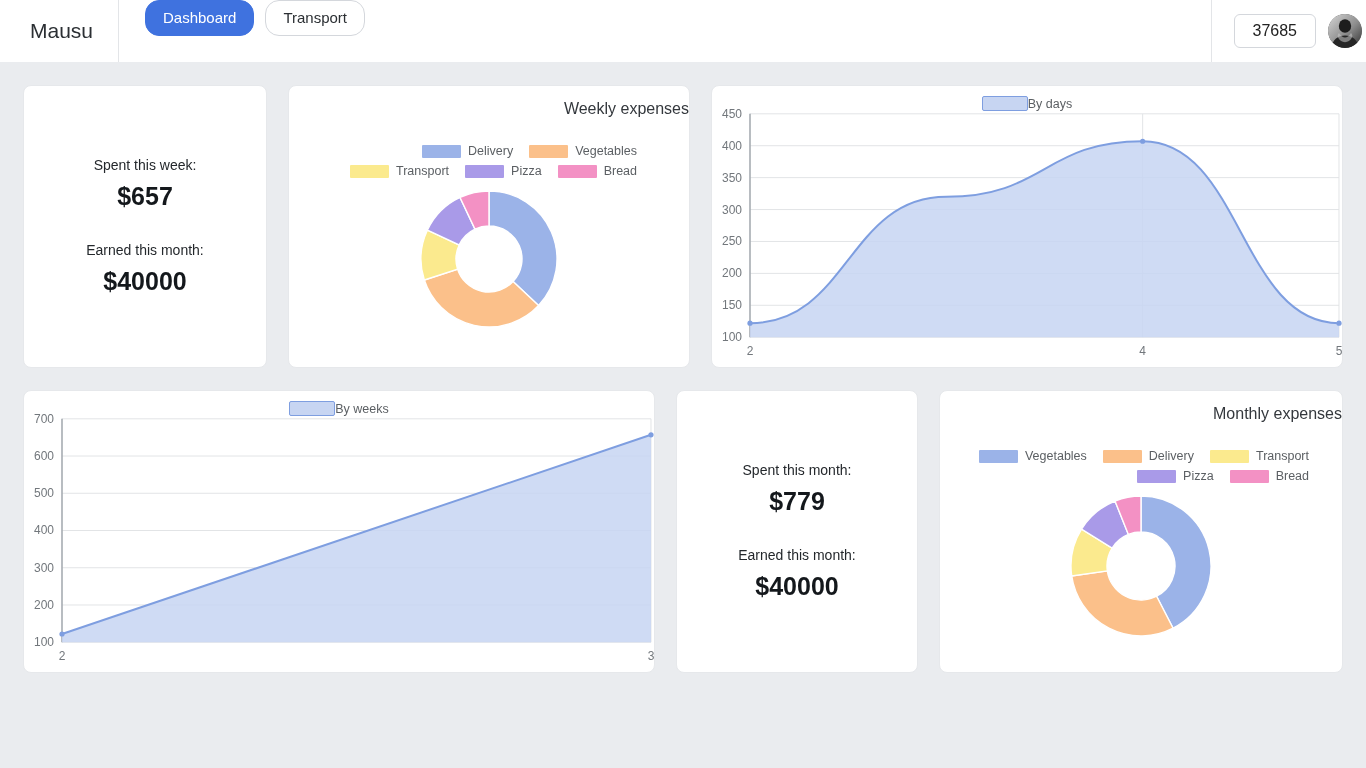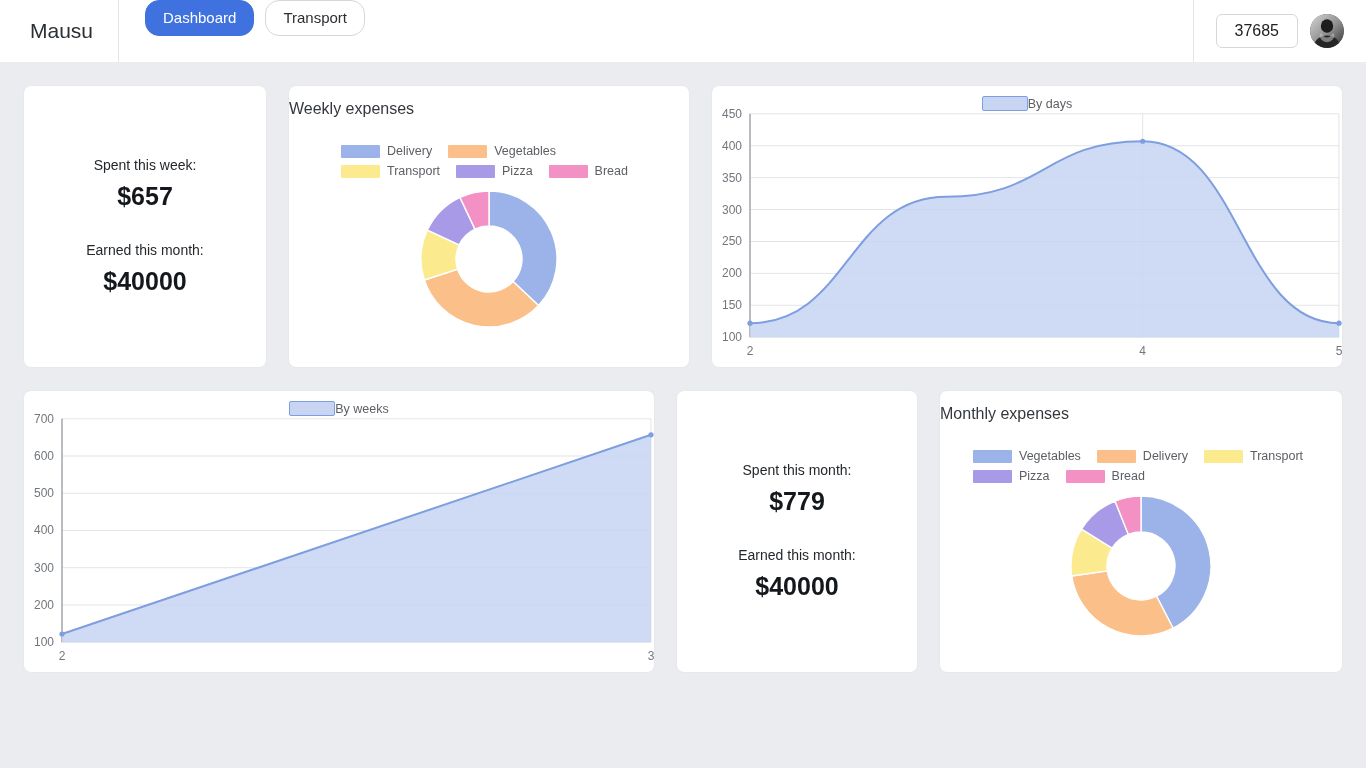--- a/index.html
+++ b/index.html
@@ -51,21 +51,21 @@
   .tab.active {
     background: #3f72df;
     border-color: #3f72df;
     color: #ffffff;
   }
   .topright {
     margin-left: auto;
     display: flex;
     align-items: center;
     gap: 12px;
-    padding-right: 22px;
+    padding-right: 4px;
     height: 62px;
     border-left: 1px solid #e3e5e8;
     padding-left: 22px;
   }
   .counter {
     border: 1px solid #d4d7dc;
     border-radius: 6px;
     background: #fff;
     font-size: 16px;
     padding: 7px 18px;
@@ -116,29 +116,29 @@
     flex-direction: column;
     align-items: center;
     justify-content: center;
   }
   .stat-label { font-size: 14px; color: #24282c; font-weight: 400; }
   .stat-value { font-size: 25px; font-weight: 700; color: #14181c; margin-top: 9px; }
   .stat-gap { height: 31px; }
 
   
   .chart-title {
-    text-align: left;
+    text-align: right;
     font-size: 16px;
     color: #34383d;
     padding-top: 14px;
   }
   .legend {
     display: flex;
     flex-wrap: wrap;
-    justify-content: flex-start;
+    justify-content: flex-end;
     gap: 6px 16px;
     padding: 0 22px;
     margin-top: 26px;
     max-width: 340px;
     margin-left: auto;
     margin-right: auto;
   }
   .legend.wide { max-width: 380px; }
   .legend-item {
     display: flex;

